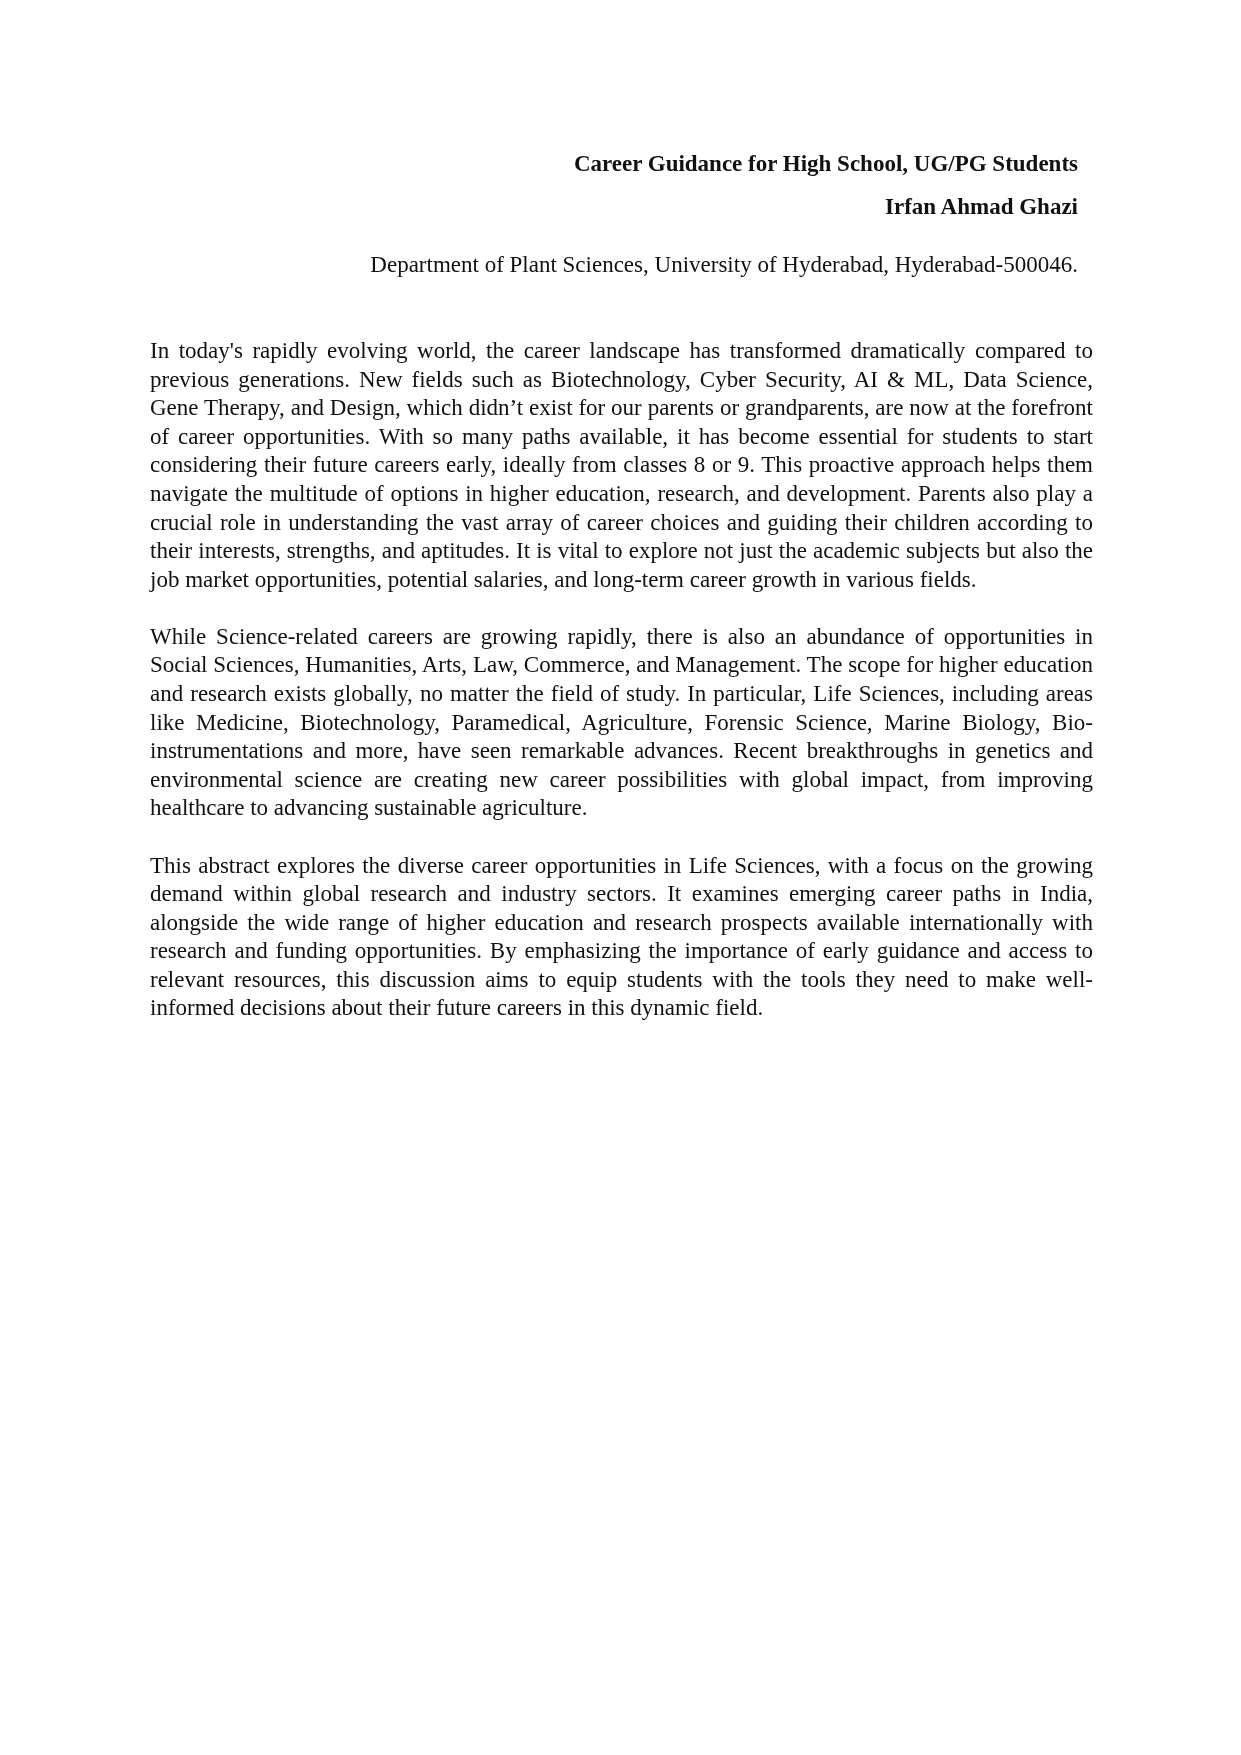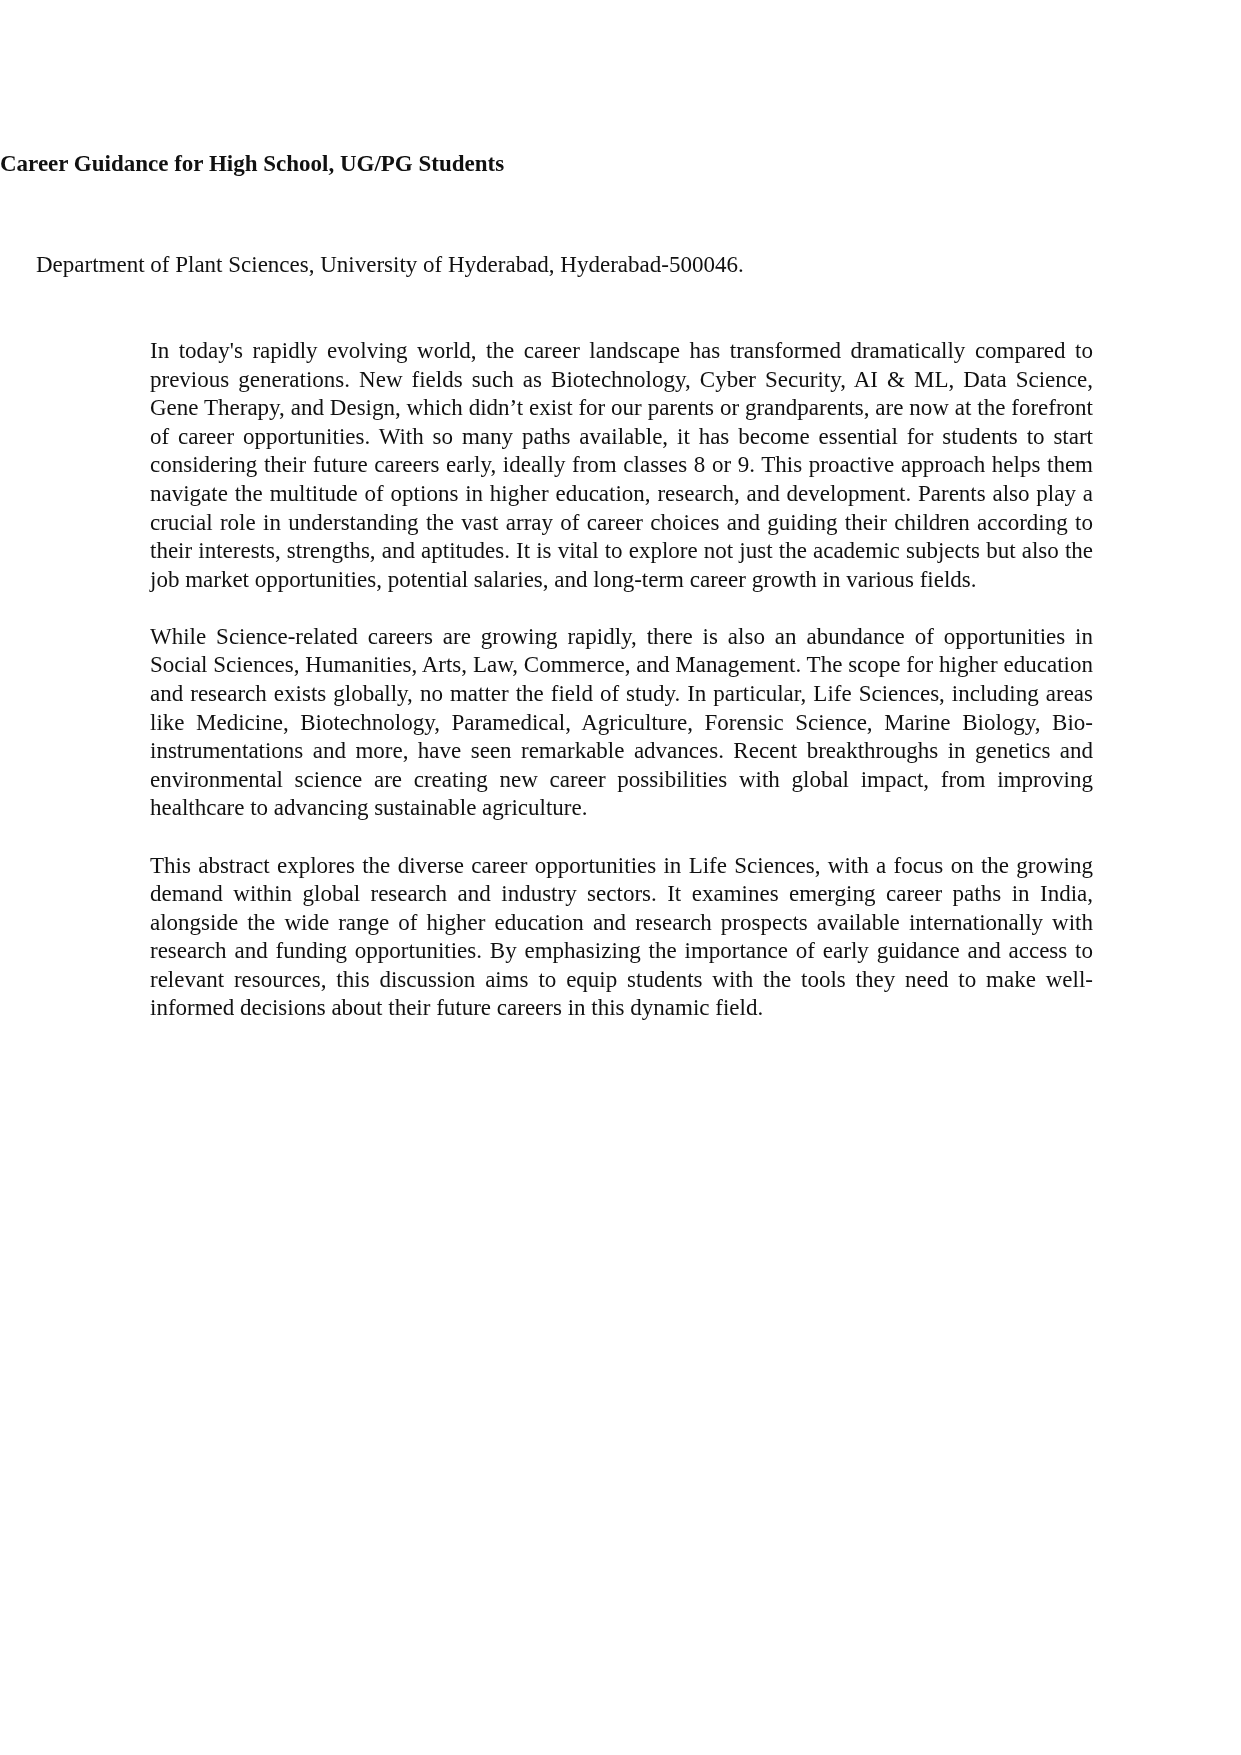--- a/index.html
+++ b/index.html
@@ -19,21 +19,21 @@
       position: absolute;
       left: 0; top: 0;
       width: 1241px;
       height: 1755px;
       background: #ffffff;
     }
     .header {
       position: absolute;
       left: 0;
       width: 1078px;
-      text-align: left;
+      text-align: right;
     }
     .title {
       top: 150px;
       font-weight: bold;
       font-size: 23px;
       line-height: 28px;
     }
     .author {
       top: 193px;
       font-weight: bold;
@@ -42,41 +42,41 @@
     }
     .role {
       top: 222px;
       font-size: 23px;
       line-height: 28px;
     }
     .affiliation {
       top: 251px;
       font-size: 23px;
       line-height: 28px;
-      padding-left: 36px;
     }
     .body-text {
       position: absolute;
       left: 150px;
       width: 943px;
       top: 337px;
     }
     .para {
       margin: 0 0 28.5px 0;
       font-size: 23px;
       line-height: 28.6px;
       text-align: justify;
       text-align-last: left;
     }
   </style>
 </head>
 <body>
 
 <div class="page">
   <div class="header title">Career Guidance for High School, UG/PG Students</div>
+  <div class="header author">Irfan Ahmad Ghazi</div>
   <div class="header affiliation">Department of Plant Sciences, University of Hyderabad, Hyderabad-500046.</div>
 
   <div class="body-text">
     <p class="para">In today's rapidly evolving world, the career landscape has transformed dramatically compared to previous generations. New fields such as Biotechnology, Cyber Security, AI &amp; ML, Data Science, Gene Therapy, and Design, which didn’t exist for our parents or grandparents, are now at the forefront of career opportunities. With so many paths available, it has become essential for students to start considering their future careers early, ideally from classes 8 or 9. This proactive approach helps them navigate the multitude of options in higher education, research, and development. Parents also play a crucial role in understanding the vast array of career choices and guiding their children according to their interests, strengths, and aptitudes. It is vital to explore not just the academic subjects but also the job market opportunities, potential salaries, and long-term career growth in various fields.</p>
     <p class="para">While Science-related careers are growing rapidly, there is also an abundance of opportunities in Social Sciences, Humanities, Arts, Law, Commerce, and Management. The scope for higher education and research exists globally, no matter the field of study. In particular, Life Sciences, including areas like Medicine, Biotechnology, Paramedical, Agriculture, Forensic Science, Marine Biology, Bio-instrumentations and more, have seen remarkable advances. Recent breakthroughs in genetics and environmental science are creating new career possibilities with global impact, from improving healthcare to advancing sustainable agriculture.</p>
     <p class="para">This abstract explores the diverse career opportunities in Life Sciences, with a focus on the growing demand within global research and industry sectors. It examines emerging career paths in India, alongside the wide range of higher education and research prospects available internationally with research and funding opportunities. By emphasizing the importance of early guidance and access to relevant resources, this discussion aims to equip students with the tools they need to make well-informed decisions about their future careers in this dynamic field.</p>
   </div>
 </div>
 
 </body></html>

